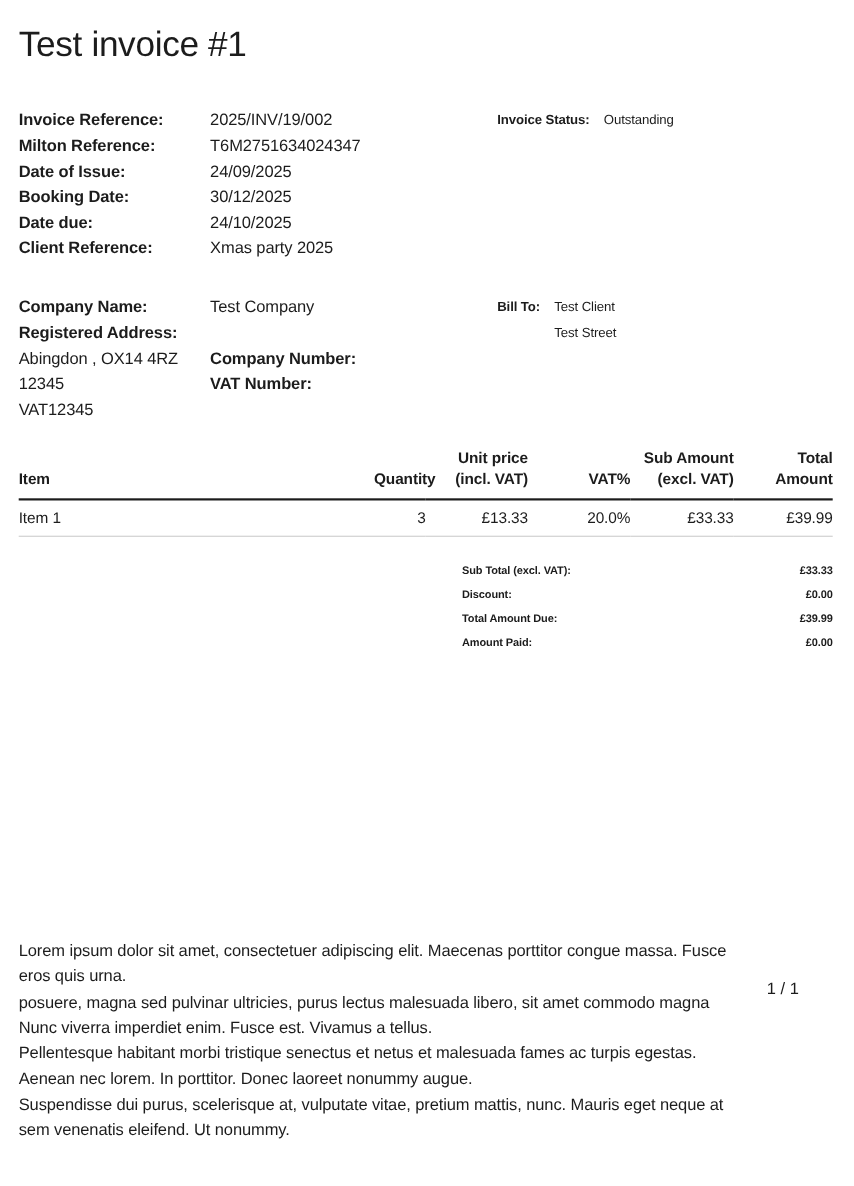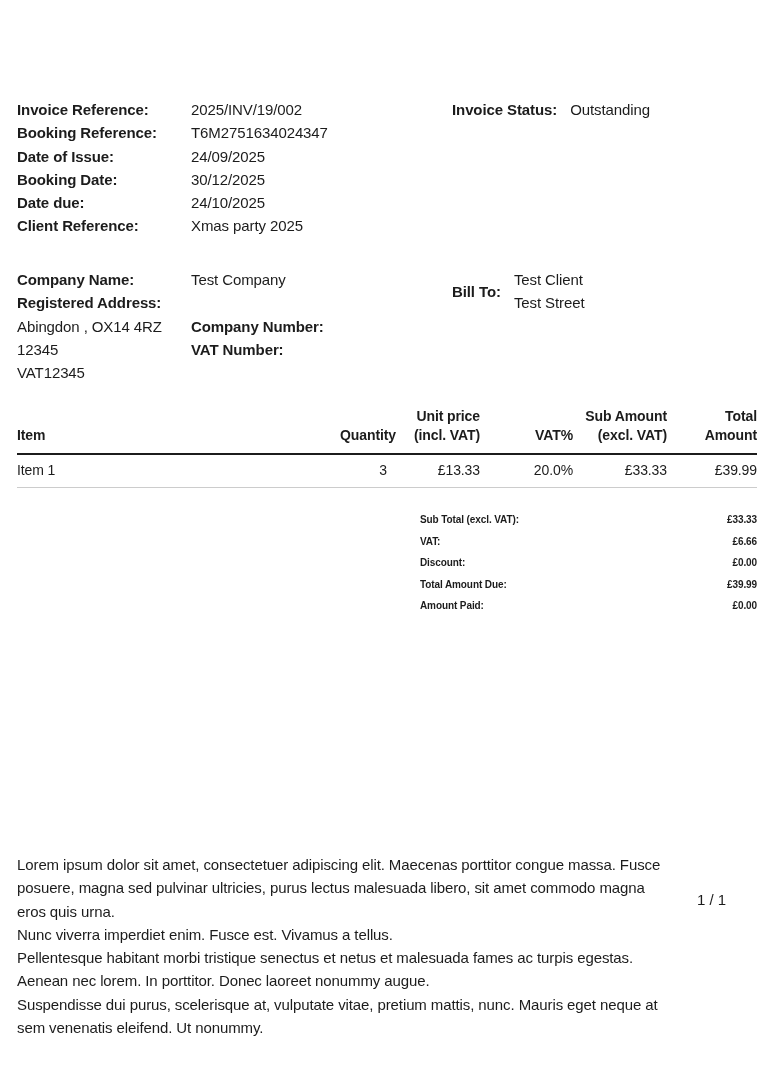--- a/index.html
+++ b/index.html
@@ -30,22 +30,22 @@
     letter-spacing: -0.1px;
   }
   .kv-grid .k { font-weight: 700; white-space: nowrap; }
   .kv-grid .v { white-space: nowrap; }
 
   .meta-grid { left: 17px; top: 98px; }
   .company-grid { left: 17px; top: 268px; }
 
   .inline-kv {
     display: flex;
-    align-items: center;
-    font-size: 15px;
+    align-items: flex-start;
+    font-size: 12px;
     line-height: 23.3px;
     letter-spacing: -0.1px;
     gap: 13px;
   }
   .inline-kv .k { font-weight: 700; white-space: nowrap; }
   .inline-kv .v { white-space: nowrap; }
   .status-row { left: 452px; top: 98px; }
   .billto-row { left: 452px; top: 268px; }
 
   
@@ -104,25 +104,26 @@
     font-size: 15px;
     line-height: 23.25px;
     white-space: nowrap;
   }
 </style>
 </head>
 <body>
 
 <div class="page">
 
+  <div class="abs doc-title">Test invoice #1</div>
 
   <div class="abs kv-grid meta-grid">
     <div class="k">Invoice Reference:</div>
     <div class="v">2025/INV/19/002</div>
-    <div class="k">Booking Reference:</div>
+    <div class="k">Milton Reference:</div>
     <div class="v">T6M2751634024347</div>
     <div class="k">Date of Issue:</div>
     <div class="v">24/09/2025</div>
     <div class="k">Booking Date:</div>
     <div class="v">30/12/2025</div>
     <div class="k">Date due:</div>
     <div class="v">24/10/2025</div>
     <div class="k">Client Reference:</div>
     <div class="v">Xmas party 2025</div>
   </div>
@@ -191,41 +192,37 @@
       </tr>
     </tbody>
   </table>
 
   <div class="abs totals">
     <div class="trow">
       <span class="tlabel">Sub Total (excl. VAT):</span>
       <span class="tvalue">£33.33</span>
     </div>
     <div class="trow">
-      <span class="tlabel">VAT:</span>
-      <span class="tvalue">£6.66</span>
-    </div>
-    <div class="trow">
       <span class="tlabel">Discount:</span>
       <span class="tvalue">£0.00</span>
     </div>
     <div class="trow">
       <span class="tlabel">Total Amount Due:</span>
       <span class="tvalue">£39.99</span>
     </div>
     <div class="trow">
       <span class="tlabel">Amount Paid:</span>
       <span class="tvalue">£0.00</span>
     </div>
   </div>
 
   <div class="abs footer-text">
     <div class="fline">Lorem ipsum dolor sit amet, consectetuer adipiscing elit. Maecenas porttitor congue massa. Fusce</div>
+    <div class="fline">eros quis urna.</div>
     <div class="fline">posuere, magna sed pulvinar ultricies, purus lectus malesuada libero, sit amet commodo magna</div>
-    <div class="fline">eros quis urna.</div>
     <div class="fline">Nunc viverra imperdiet enim. Fusce est. Vivamus a tellus.</div>
     <div class="fline">Pellentesque habitant morbi tristique senectus et netus et malesuada fames ac turpis egestas.</div>
     <div class="fline">Aenean nec lorem. In porttitor. Donec laoreet nonummy augue.</div>
     <div class="fline">Suspendisse dui purus, scelerisque at, vulputate vitae, pretium mattis, nunc. Mauris eget neque at</div>
     <div class="fline">sem venenatis eleifend. Ut nonummy.</div>
   </div>
 
   <div class="abs page-indicator">1 / 1</div>
 
 </div>

